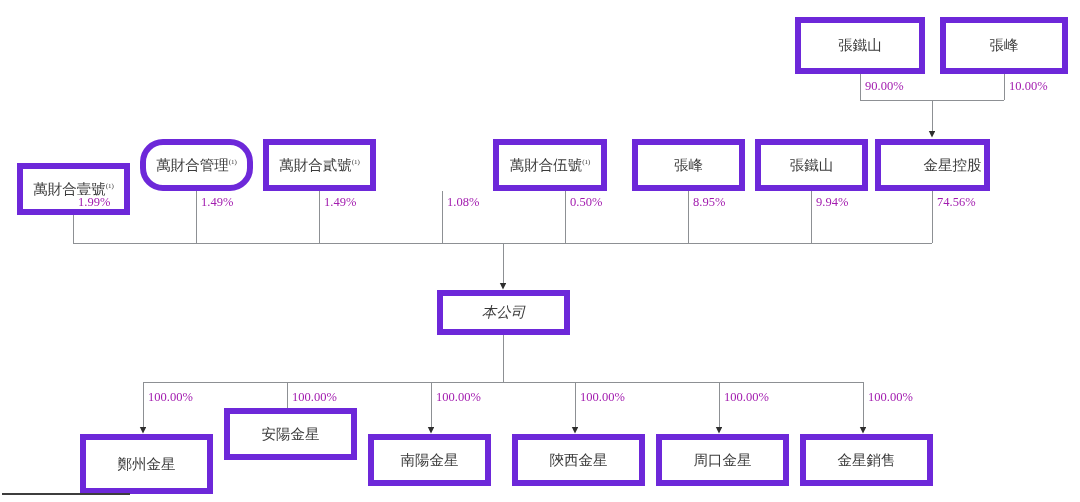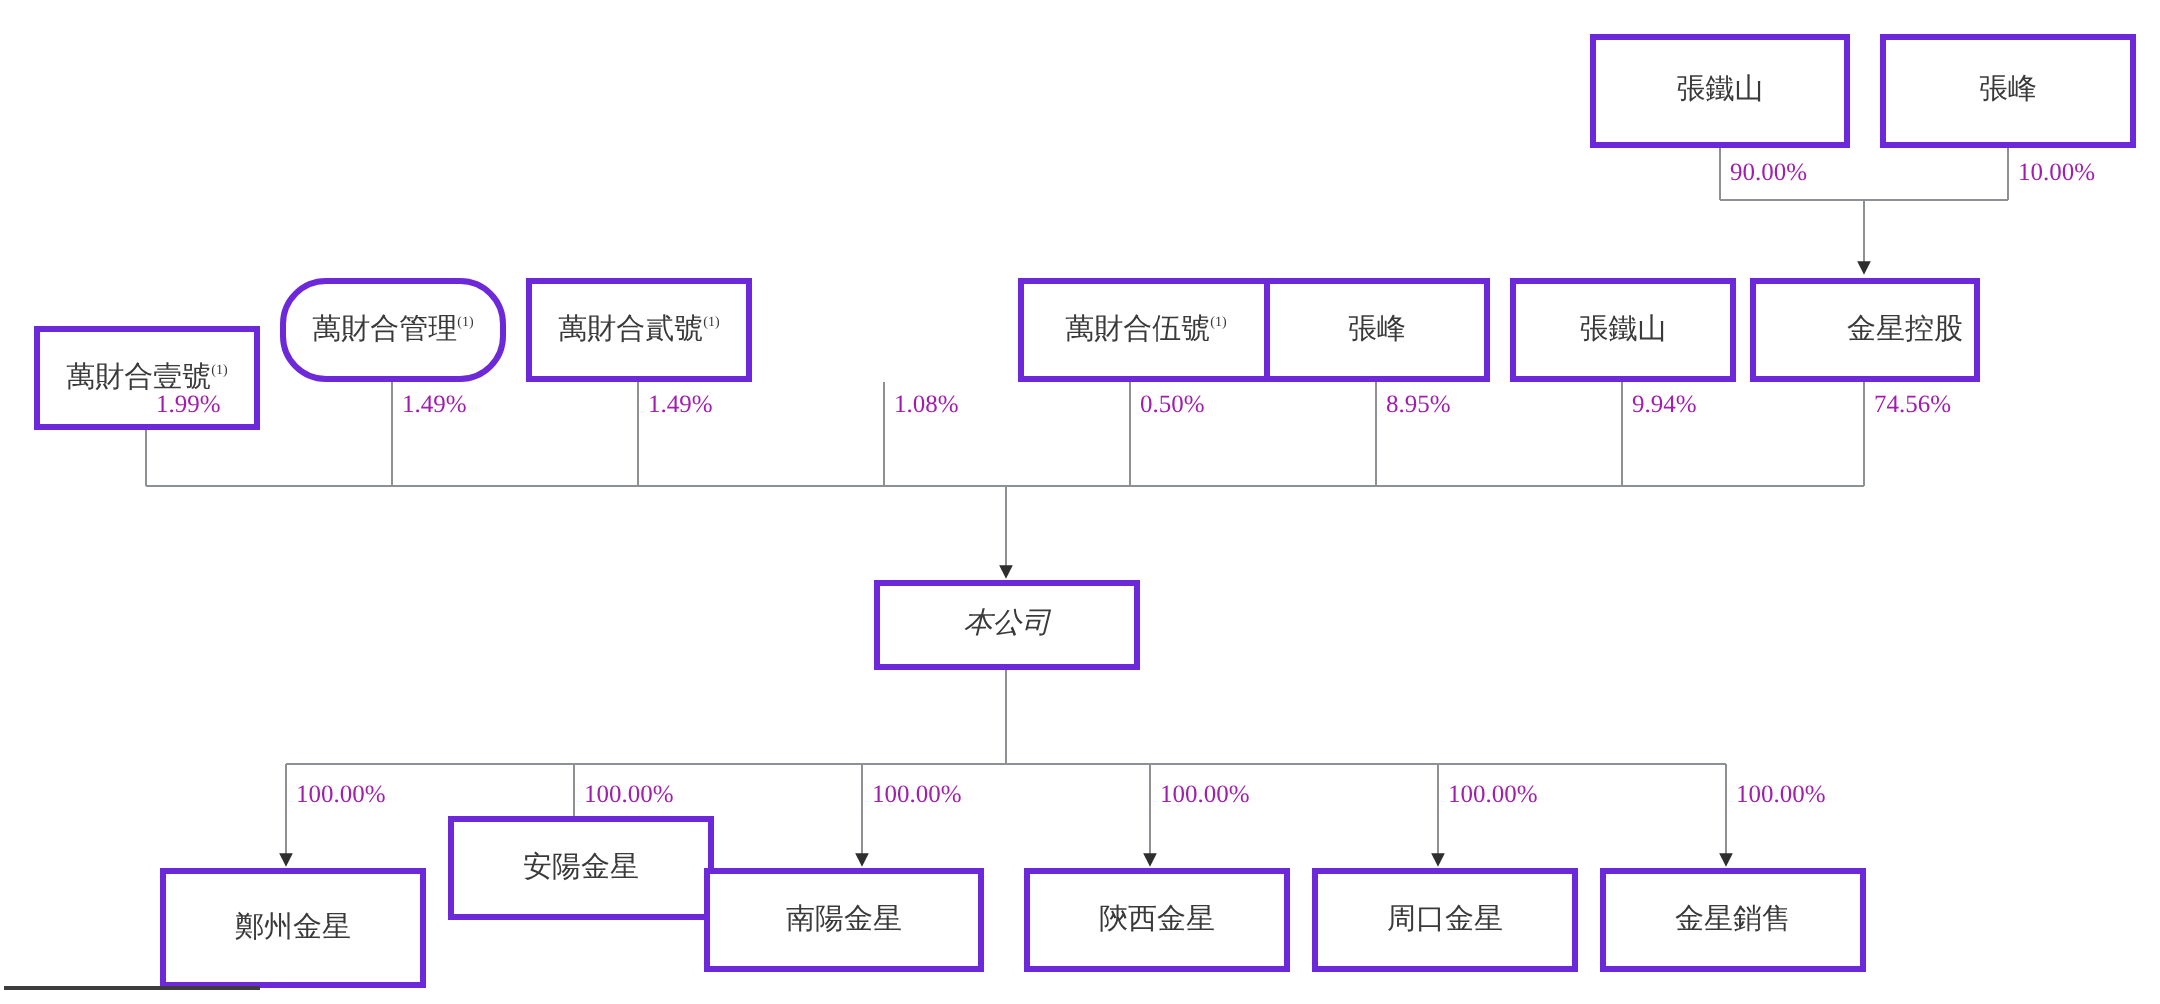--- a/index.html
+++ b/index.html
@@ -19,21 +19,21 @@
     position: absolute;
     left: 0;
     top: 0;
     width: 1080px;
     height: 502px;
     pointer-events: none;
   }
   .node {
     position: absolute;
     box-sizing: border-box;
-    border: 3px solid #6d28d9;
+    border: 6px solid #6d28d9;
     background: #ffffff;
     display: flex;
     align-items: center;
     justify-content: center;
     color: #3a3a3a;
     font-size: 14.5px;
     line-height: 1;
     white-space: nowrap;
   }
   .node .label-wrap {
@@ -117,21 +117,21 @@
 
   <div class="node" style="left:17px;top:139px;width:113px;height:52px;margin-top:24px;">
     <span class="label-wrap"><span>萬財合壹號</span><sup>(1)</sup></span>
   </div>
   <div class="node" style="left:140px;top:139px;width:113px;height:52px;border-radius:23px;">
     <span class="label-wrap"><span>萬財合管理</span><sup>(1)</sup></span>
   </div>
   <div class="node" style="left:263px;top:139px;width:113px;height:52px;">
     <span class="label-wrap"><span>萬財合貳號</span><sup>(1)</sup></span>
   </div>
-  <div class="node" style="left:509px;top:139px;width:128px;height:52px;">
+  <div class="node" style="left:493px;top:139px;width:114px;height:52px;">
     <span class="label-wrap"><span>萬財合伍號</span><sup>(1)</sup></span>
   </div>
   <div class="node" style="left:632px;top:139px;width:113px;height:52px;">
     <span class="label-wrap"><span>張峰</span></span>
   </div>
   <div class="node" style="left:755px;top:139px;width:113px;height:52px;">
     <span class="label-wrap"><span>張鐵山</span></span>
   </div>
   <div class="node" style="left:875px;top:139px;width:115px;height:52px;padding-left:40px;">
     <span class="label-wrap"><span>金星控股</span></span>
@@ -149,21 +149,21 @@
   <div class="node" style="left:437px;top:290px;width:133px;height:45px;font-style:italic;">
     <span class="label-wrap">本公司</span>
   </div>
 
   <div class="node" style="left:80px;top:434px;width:133px;height:60px;">
     <span class="label-wrap">鄭州金星</span>
   </div>
   <div class="node" style="left:224px;top:408px;width:133px;height:52px;">
     <span class="label-wrap">安陽金星</span>
   </div>
-  <div class="node" style="left:352px;top:434px;width:140px;height:52px;">
+  <div class="node" style="left:368px;top:434px;width:123px;height:52px;">
     <span class="label-wrap">南陽金星</span>
   </div>
   <div class="node" style="left:512px;top:434px;width:133px;height:52px;">
     <span class="label-wrap">陝西金星</span>
   </div>
   <div class="node" style="left:656px;top:434px;width:133px;height:52px;">
     <span class="label-wrap">周口金星</span>
   </div>
   <div class="node" style="left:800px;top:434px;width:133px;height:52px;">
     <span class="label-wrap">金星銷售</span>

